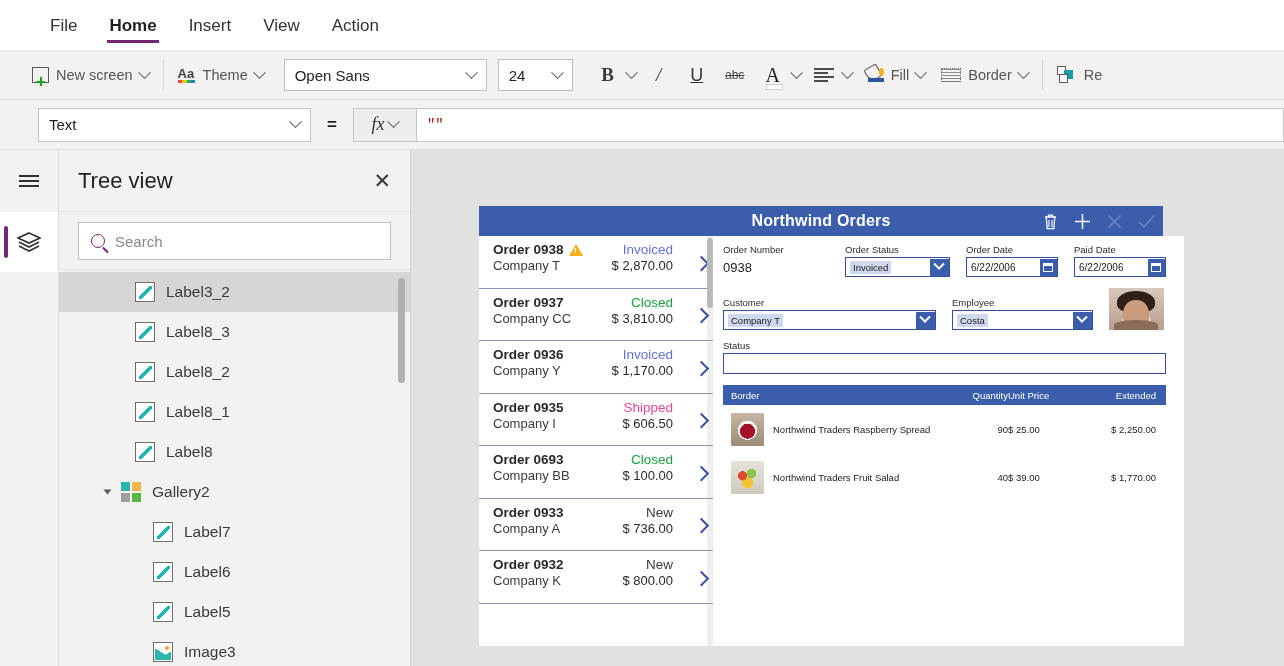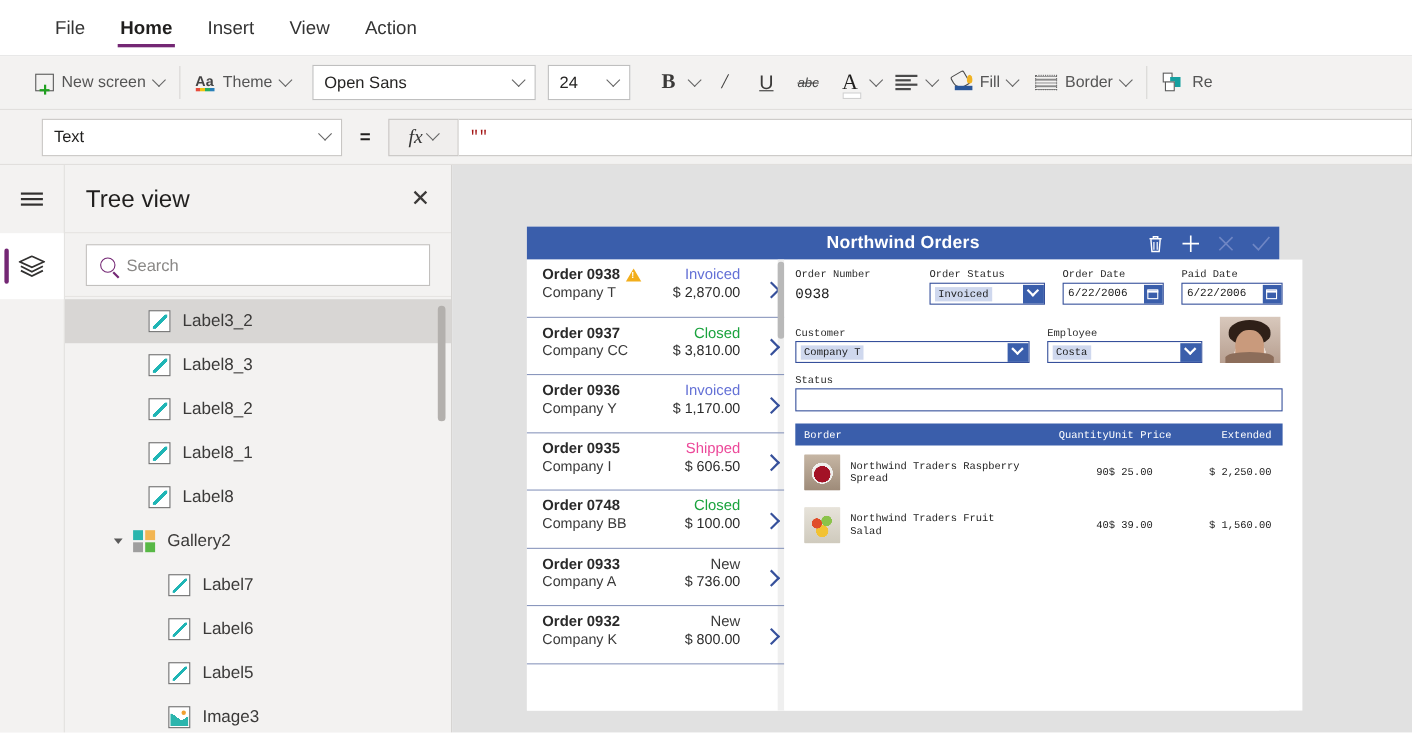--- a/index.html
+++ b/index.html
@@ -114,21 +114,21 @@
   .tb-btn {
     width: 38px; height: 36px;
     display: flex; align-items: center; justify-content: center;
     cursor: pointer; color: #3b3a39; font-size: 18px;
     position: relative;
   }
   .tb-group { display: flex; align-items: center; cursor: pointer; height: 36px; padding-right: 4px; }
   .bold-g { font-weight: bold; font-size: 19px; font-family: "Liberation Serif", serif; }
   .ital-g { font-style: italic; font-size: 19px; font-family: "Liberation Serif", serif; }
   .und-g  { font-size: 18px; text-decoration: underline; }
-  .strike-g { font-size: 12px; text-decoration: line-through; color: #444; font-style: italic; }
+  .strike-g { font-size: 12px; text-decoration: line-through; color: #444; }
 
   .fontcolor-icon { position: relative; font-size: 20px; font-family:"Liberation Serif",serif; line-height: 20px; color:#201f1e;}
   .fontcolor-icon::after {
     content:""; position:absolute; left:1px; bottom:-5px; width:15px; height:4px; background:#ffffff; border:1px solid #d0d0d0;
   }
   .align-icon { width: 20px; height: 14px; display:flex; flex-direction:column; justify-content:space-between; }
   .align-icon span { height: 2px; background:#4a4a4a; display:block; }
   .align-icon span:nth-child(1){width:100%}
   .align-icon span:nth-child(2){width:70%}
   .align-icon span:nth-child(3){width:100%}
@@ -307,21 +307,21 @@
     rotate:45deg;
   }
   .warn-tri { width:0;height:0;border-left:7px solid transparent;border-right:7px solid transparent;border-bottom:12px solid #f2ae1c; position:relative; }
   .warn-tri::after{ content:"!"; position:absolute; left:-1.6px; top:2px; font-size:8px; color:#fff; font-weight:bold;}
   .g-scroll {
     position:absolute; right:0; top:2px; width:6px; height:70px; background:#b9b9b9; border-radius:3px;
   }
   .g-scroll-track { position:absolute; right:0; top:0; bottom:0; width:6px; background:#efefef; }
 
   
-  .detail { flex:1; background:#ffffff; padding: 8px 18px 0 10px; position:relative;font-family:Liberation Mono, monospace; }
+  .detail { flex:1; background:#ffffff; padding: 8px 18px 0 10px; position:relative; }
   .fld-label { font-size:9.5px; color:#2b2b2b; margin-bottom:2px; }
   .row-a { display:flex; gap:16px; }
   .f-col { }
   .f-val { font-size:13px; color:#1a1a1a; padding-top:3px; }
   .ddl {
     height:20px; border:1.5px solid #36509b; background:#fff; display:flex;
     align-items:center; justify-content:space-between; padding-left:4px;
   }
   .ddl-txt { font-size:9.5px; color:#1a1a1a; background:#cfd8ee; padding:1px 3px; }
   .ddl-btn { width:19px; height:17px; background:#3a5eab; display:flex;align-items:center;justify-content:center;flex:none;margin-right:0.5px;}
@@ -658,21 +658,21 @@
             </div>
             <div class="g-row2">
               <span class="g-company">Company I</span>
               <span class="g-amount">$ 606.50</span>
             </div>
             <span class="g-chev"></span>
           </div>
 
           <div class="g-item">
             <div class="g-row1">
-              <span class="g-order">Order 0748</span>
+              <span class="g-order">Order 0693</span>
               <span class="g-status" style="color:#1ba33e">Closed</span>
             </div>
             <div class="g-row2">
               <span class="g-company">Company BB</span>
               <span class="g-amount">$ 100.00</span>
             </div>
             <span class="g-chev"></span>
           </div>
 
           <div class="g-item">
@@ -785,21 +785,21 @@
               <span class="pt-c4">$ 2,250.00</span>
             </div>
 
             <div class="pt-row">
               <span class="pt-prod">
                 <span class="pt-thumb thumb-salad"></span>
                 <span>Northwind Traders Fruit Salad</span>
               </span>
               <span class="pt-c2">40</span>
               <span class="pt-c3">$ 39.00</span>
-              <span class="pt-c4">$ 1,560.00</span>
+              <span class="pt-c4">$ 1,770.00</span>
             </div>
           </div>
 
         </div>
       </div>
     </div>
 
   </div>
 </div>
 

